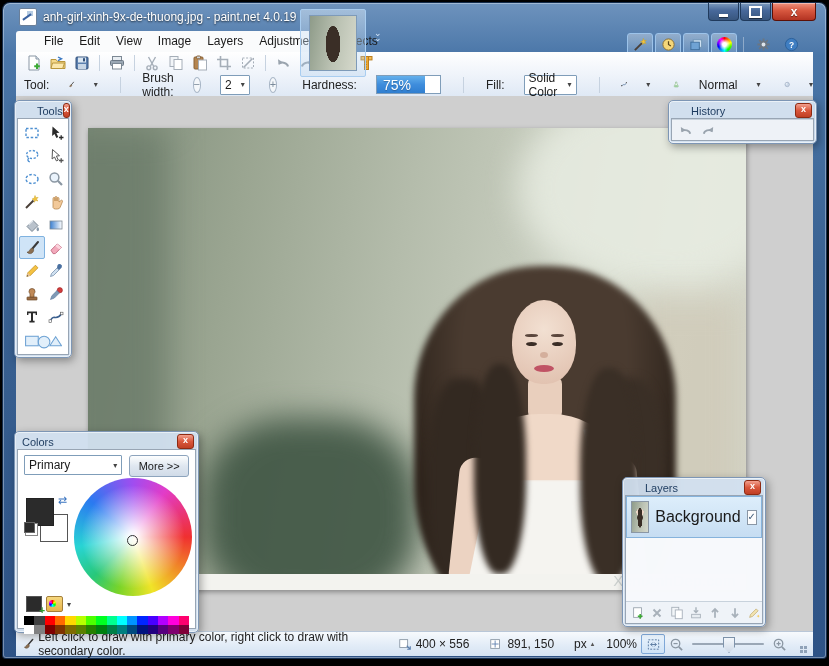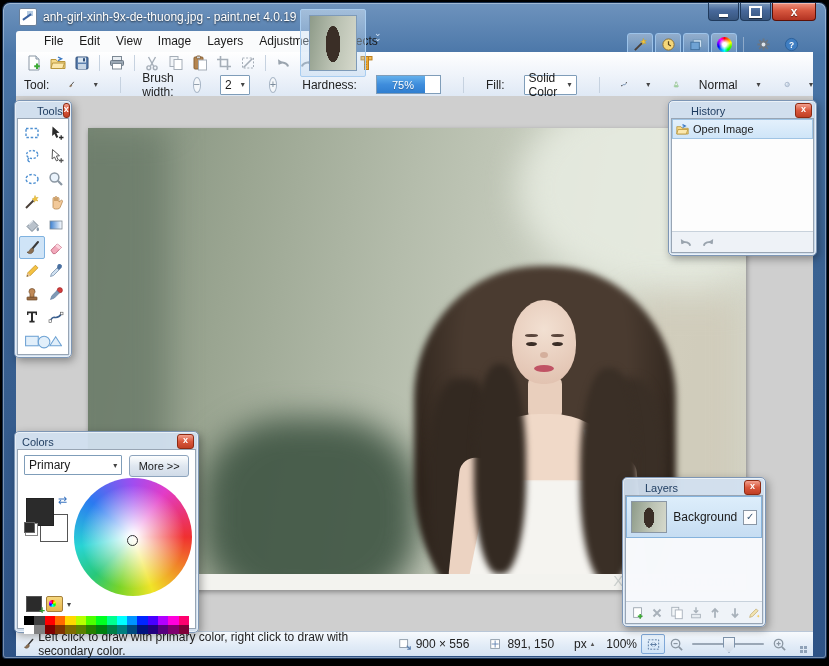--- a/index.html
+++ b/index.html
@@ -46,21 +46,21 @@
   .tbtn{width:20px;height:19px;display:flex;align-items:center;justify-content:center;border-radius:2px}
   .vsep{width:1px;height:16px;background:#c6d2e0;margin:0 3px}
   .lbl{color:#222}
   .combo{background:#fff;border:1px solid #7f9db9;height:18px;display:flex;align-items:center;
          padding:0 4px;justify-content:space-between;border-radius:1px}
   .combo .car{font-size:8px;color:#444;margin-left:6px}
   .stepbtn{width:14px;height:14px;border:1px solid #a8b6c6;border-radius:50%;color:#7a8possibly;color:#7a8a9a;
            display:flex;align-items:center;justify-content:center;font-size:11px;line-height:1;background:#f4f7fa}
   .progress{width:148px;height:17px;border:1px solid #7f9db9;background:#fff;position:relative}
   .progress .fill{height:100%;background:linear-gradient(#63b0ec,#3f8ddc 50%,#2f7ed0);display:flex;align-items:center}
-  .progress .ptxt{color:#fff;font-size:11px;padding-left:15px;text-shadow:0 1px 1px rgba(0,0,0,.25)}
+  .progress .ptxt{color:#fff;font-size:14px;padding-left:6px;text-shadow:0 1px 1px rgba(0,0,0,.25)}
   .dd-arrow{font-size:8px;color:#444}
   
   .imgtab{position:absolute;left:297px;top:6px;width:64px;height:66px;border:1px solid #a9cdf0;border-radius:2px;
           background:linear-gradient(rgba(220,236,250,.5),rgba(150,190,230,.25));display:flex;align-items:center;justify-content:center;z-index:9}
   .chevrons{position:absolute;left:371px;top:28px;z-index:9;color:#d6e8fa;font-size:9px;line-height:5px;text-align:center}
   
   .workarea{position:absolute;left:13px;right:13px;top:93px;height:535px;background:#cfcfcf;overflow:hidden}
   .canvas{position:absolute;left:72px;top:32px;width:658px;height:462px;background:#c9cfc2;
           box-shadow:1px 2px 5px rgba(0,0,0,.35);overflow:hidden}
   .canvas .blob{position:absolute;filter:blur(16px)}
@@ -113,21 +113,21 @@
   .palicon{width:15px;height:14px;background:linear-gradient(#f6d77e,#e7b44c);border:1px solid #a5803a;border-radius:2px;position:relative}
   .palicon::after{content:"";position:absolute;left:2px;top:3px;width:7px;height:7px;border-radius:50%;
                   background:conic-gradient(#f00,#ff0,#0f0,#0ff,#00f,#f0f,#f00)}
   .swgrid{position:absolute;left:6px;top:166px;right:6px}
   .swrow{display:flex}
   .sw{width:10px;height:9px;flex:1 1 auto}
   
   .layeritem{height:40px;display:flex;align-items:center;gap:6px;padding:0 4px;
              background:linear-gradient(#ddeefb,#c6ddf2);border:1px solid #86b3dc}
   .laythumb{width:38px;height:30px;border:1px solid #8a97a5}
-  .layname{flex:1;font-size:12px}
+  .layname{flex:1;font-size:16px}
   .laycheck{width:13px;height:13px;background:#fdfdfd;border:1px solid #8a97a5;font-size:10px;line-height:12px;text-align:center;color:#3d5a78}
   .layempty{height:63px;background:rgba(250,252,254,.55)}
   .laybar{height:21px;border-top:1px solid #c8d2dc;background:rgba(238,242,247,.9);display:flex;align-items:center;gap:3px;padding-left:4px}
   .laybtn{width:17px;height:16px;display:flex;align-items:center;justify-content:center}
   
   .photo-mini{background:
       radial-gradient(ellipse 26% 55% at 50% 52%,#3a2e26 0 60%,rgba(0,0,0,0) 62%),
       radial-gradient(circle 4px at 50% 34%,#ecd6c6 0 90%,rgba(0,0,0,0) 95%),
       linear-gradient(100deg,#8e9b89,#bcc3b4 55%,#d6d9cc)}
   .tabthumb{width:46px;height:54px;border:1px solid #7e9ab8}
@@ -680,28 +680,20 @@
       </div>
     </div>
   </div>
 
   <div class="pal" style="left:665px;top:97px;width:143px">
     <div class="paltitle">
         <span>History</span>
       <div class="palclose">x</div>
       </div>
     <div class="palbody">
-      <div class="histlist">
-        <div class="histitem">
-          <svg width="13" height="13">
-              <use href="#i-open"></use>
-            </svg>
-          <span>Open Image</span>
-        </div>
-      </div>
       <div class="histactions">
         <svg width="15" height="15">
             <use href="#i-undo"></use>
           </svg>
         <svg width="15" height="15">
             <use href="#i-redo"></use>
           </svg>
       </div>
     </div>
   </div>
@@ -831,21 +823,21 @@
     <div class="hint">
       <svg width="14" height="14">
           <use href="#t-brush"></use>
         </svg>
       <span>Left click to draw with primary color, right click to draw with secondary color.</span>
     </div>
     <div class="sfield">
       <svg width="14" height="14">
           <use href="#s-size"></use>
         </svg>
-      <span>900 × 556</span>
+      <span>400 × 556</span>
     </div>
     <div class="sfield">
       <svg width="14" height="14">
           <use href="#s-cursor"></use>
         </svg>
       <span>891, 150</span>
     </div>
     <div class="sfield">
       <span>px</span>
       <span style="font-size:7px;color:#555">▴</span>

